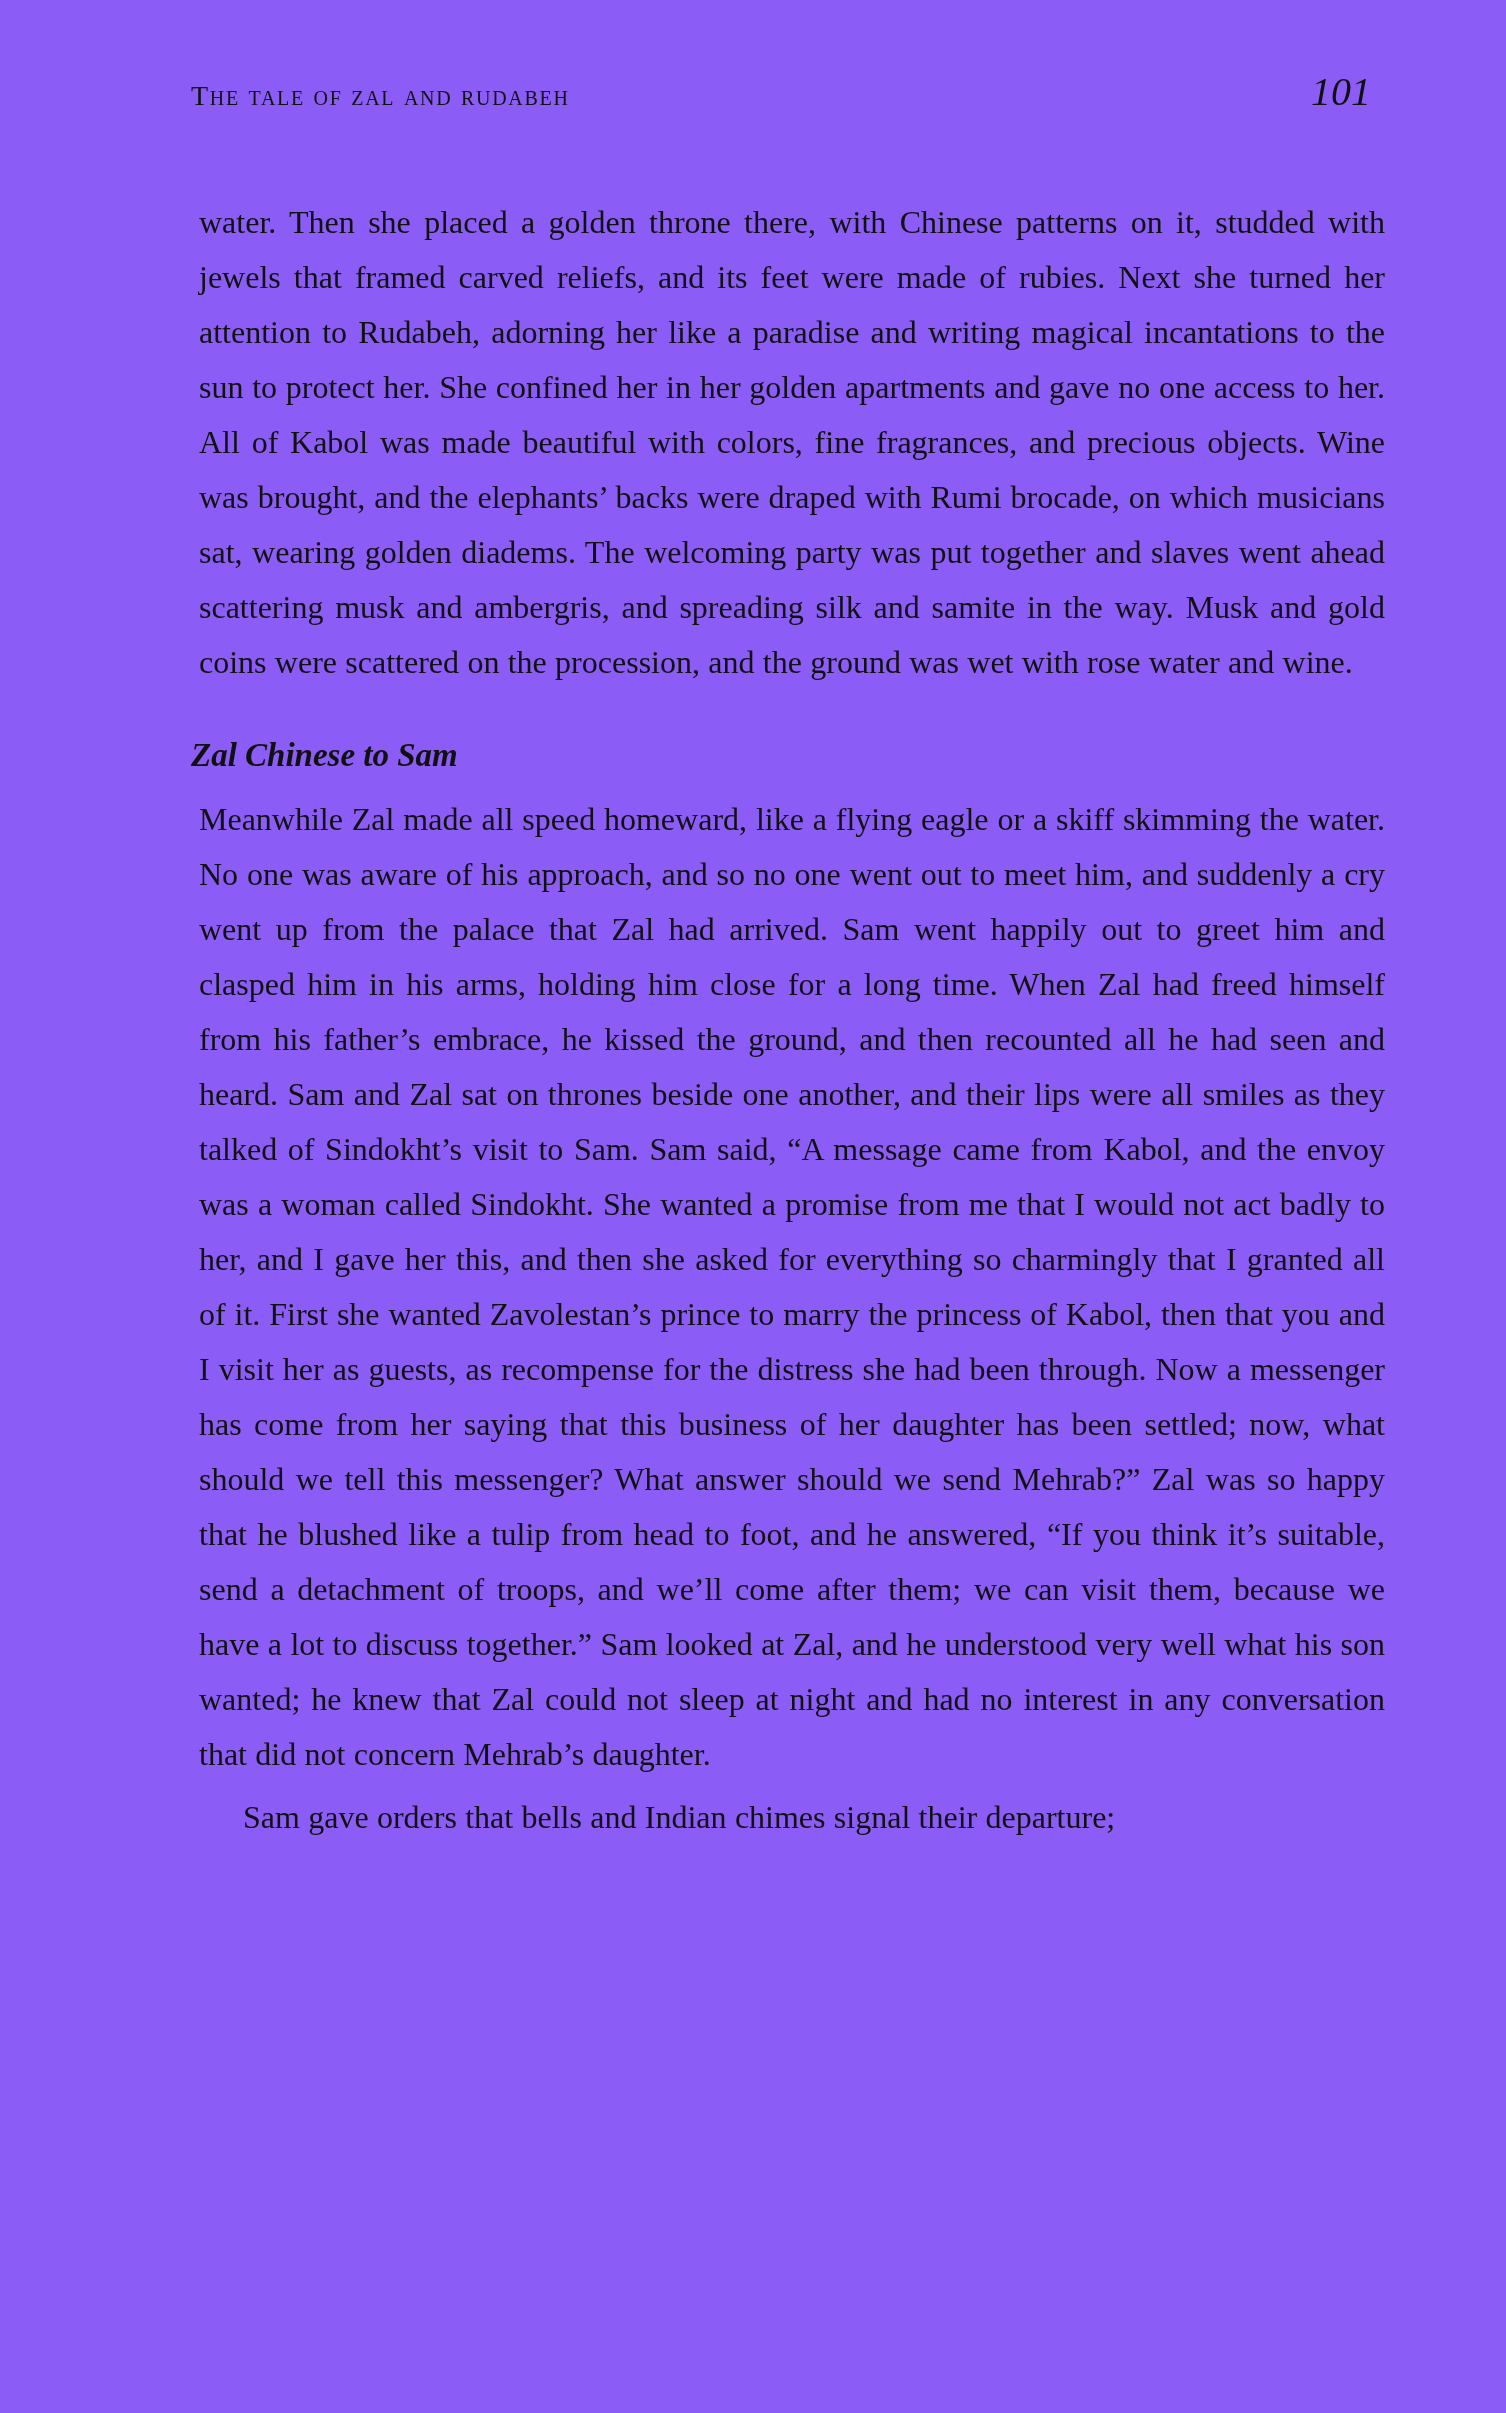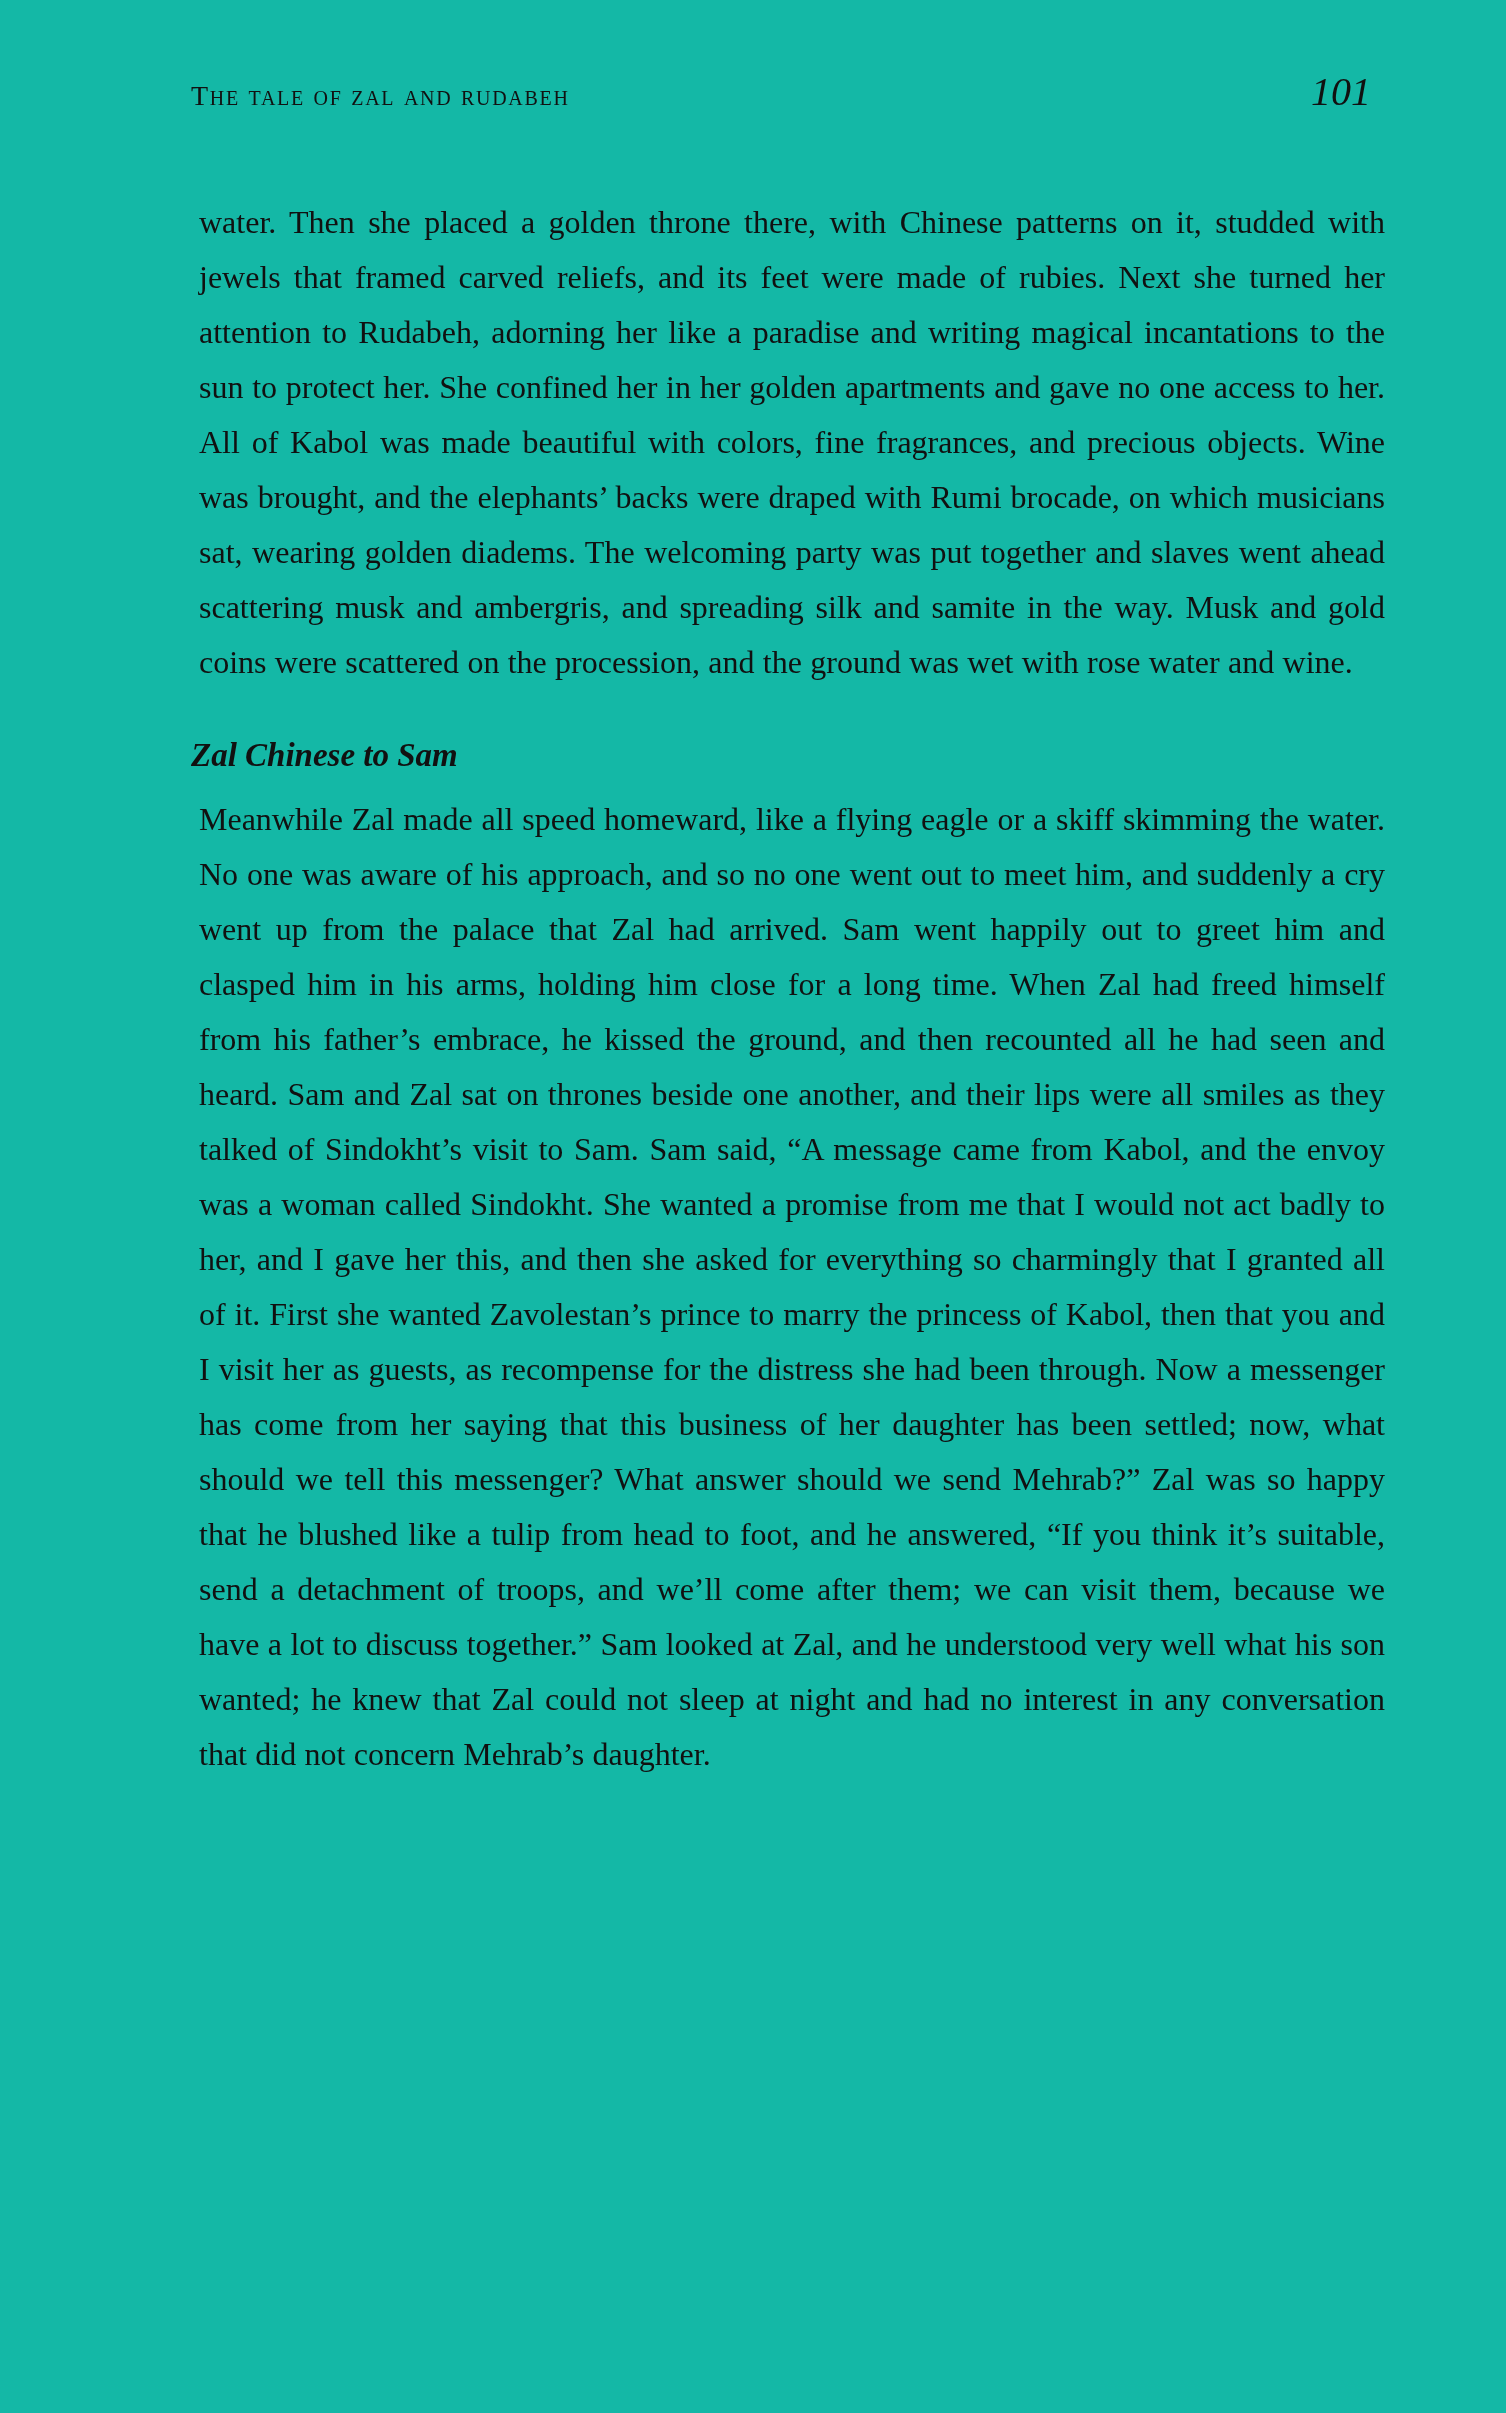--- a/index.html
+++ b/index.html
@@ -12,21 +12,21 @@
     width: 1506px;
     height: 2413px;
     font-family: "Liberation Serif", "DejaVu Serif", serif;
     color: #111111;
     overflow: hidden;
   }
   .page {
     position: relative;
     width: 1506px;
     height: 2413px;
-    background: #14b8a6;
+    background: #8b5cf6;
     box-sizing: border-box;
   }
 
   
   .running-head {
     position: absolute;
     top: 72px;
     left: 191px;
     width: 1202px;
     height: 41px;
@@ -100,17 +100,18 @@
   </div>
 
   <div class="textblock">
 
     <p class="body-par">water. Then she placed a golden throne there, with Chinese patterns on it, studded with jewels that framed carved reliefs, and its feet were made of rubies. Next she turned her attention to Rudabeh, adorning her like a paradise and writing magical incantations to the sun to protect her. She confined her in her golden apartments and gave no one access to her. All of Kabol was made beautiful with colors, fine fragrances, and precious objects. Wine was brought, and the elephants’ backs were draped with Rumi brocade, on which musicians sat, wearing golden diadems. The welcoming party was put together and slaves went ahead scattering musk and ambergris, and spreading silk and samite in the way. Musk and gold coins were scattered on the procession, and the ground was wet with rose water and wine.</p>
 
     <h2 class="section-head">Zal Chinese to Sam</h2>
 
     <p class="body-par">Meanwhile Zal made all speed homeward, like a flying eagle or a skiff skimming the water. No one was aware of his approach, and so no one went out to meet him, and suddenly a cry went up from the palace that Zal had arrived. Sam went happily out to greet him and clasped him in his arms, holding him close for a long time. When Zal had freed himself from his father’s embrace, he kissed the ground, and then recounted all he had seen and heard. Sam and Zal sat on thrones beside one another, and their lips were all smiles as they talked of Sindokht’s visit to Sam. Sam said, “A message came from Kabol, and the envoy was a woman called Sindokht. She wanted a promise from me that I would not act badly to her, and I gave her this, and then she asked for everything so charmingly that I granted all of it. First she wanted Zavolestan’s prince to marry the princess of Kabol, then that you and I visit her as guests, as recompense for the distress she had been through. Now a messenger has come from her saying that this business of her daughter has been settled; now, what should we tell this messenger? What answer should we send Mehrab?” Zal was so happy that he blushed like a tulip from head to foot, and he answered, “If you think it’s suitable, send a detachment of troops, and we’ll come after them; we can visit them, because we have a lot to discuss together.” Sam looked at Zal, and he understood very well what his son wanted; he knew that Zal could not sleep at night and had no interest in any conversation that did not concern Mehrab’s daughter.</p>
 
+    <p class="body-par indent">Sam gave orders that bells and Indian chimes signal their departure;</p>
 
   </div>
 
 </div>
 
 
 </body></html>

